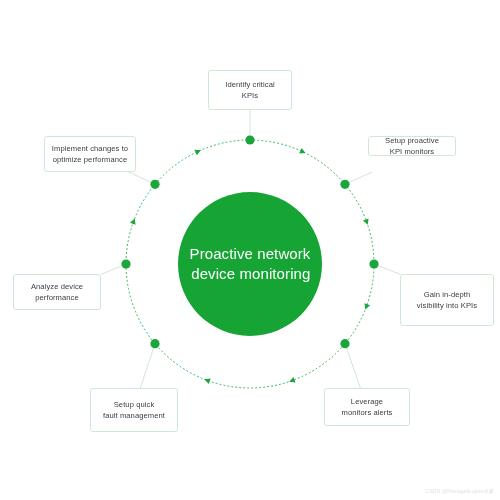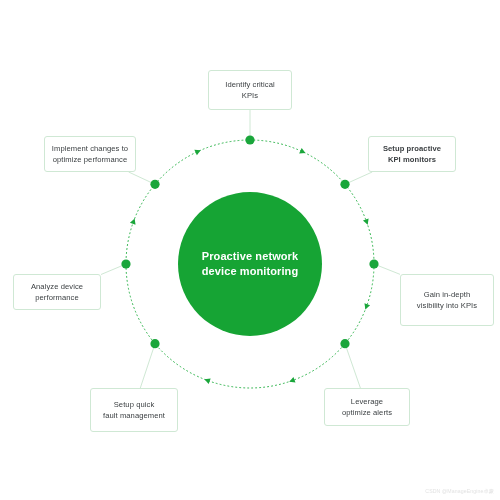--- a/index.html
+++ b/index.html
@@ -32,22 +32,22 @@
   #hub{
     position:absolute;
     left:178px;top:192px;
     width:144px;height:144px;
     border-radius:50%;
     background:#16a434;
     display:flex;align-items:center;justify-content:center;
   }
   #hub-text{
     color:#ffffff;
-    font-size:11px;
-    font-weight:700;
+    font-size:15px;
+    font-weight:400;
     line-height:1.35;
     text-align:right;
     white-space:pre-line;
     letter-spacing:.1px;
   }
 
   #watermark{
     position:absolute;
     right:6px;bottom:5px;
     font-size:5.2px;
@@ -97,31 +97,31 @@
   <div id="hub">
     <div id="hub-text">Proactive network
 device monitoring</div>
   </div>
 
   <div id="boxes">
       <div class="label-box" style="left: 208px; top: 70px; width: 84px; height: 40px;">
         <span>Identify critical
 KPIs</span>
       </div>
-      <div class="label-box" style="left: 368px; top: 136px; width: 88px; height: 36px; font-weight: bold;">
+      <div class="label-box" style="left: 368px; top: 136px; width: 88px; height: 20px;">
         <span>Setup proactive
 KPI monitors</span>
       </div>
       <div class="label-box" style="left: 400px; top: 274px; width: 94px; height: 52px;">
         <span>Gain in-depth
 visibility into KPIs</span>
       </div>
       <div class="label-box" style="left: 324px; top: 388px; width: 86px; height: 38px;">
         <span>Leverage
-optimize alerts</span>
+monitors alerts</span>
       </div>
       <div class="label-box" style="left: 90px; top: 388px; width: 88px; height: 44px;">
         <span>Setup quick
 fault management</span>
       </div>
       <div class="label-box" style="left: 13px; top: 274px; width: 88px; height: 36px;">
         <span>Analyze device
 performance</span>
       </div>
       <div class="label-box" style="left: 44px; top: 136px; width: 92px; height: 36px;">

